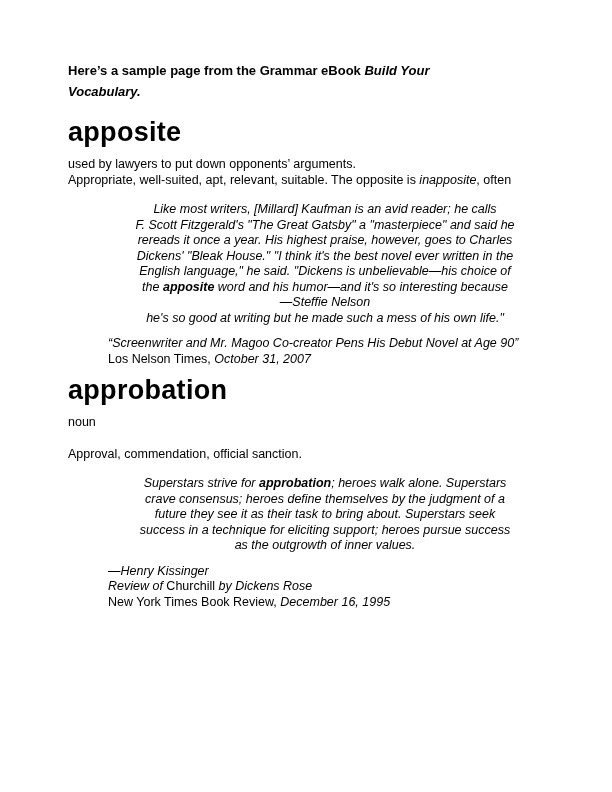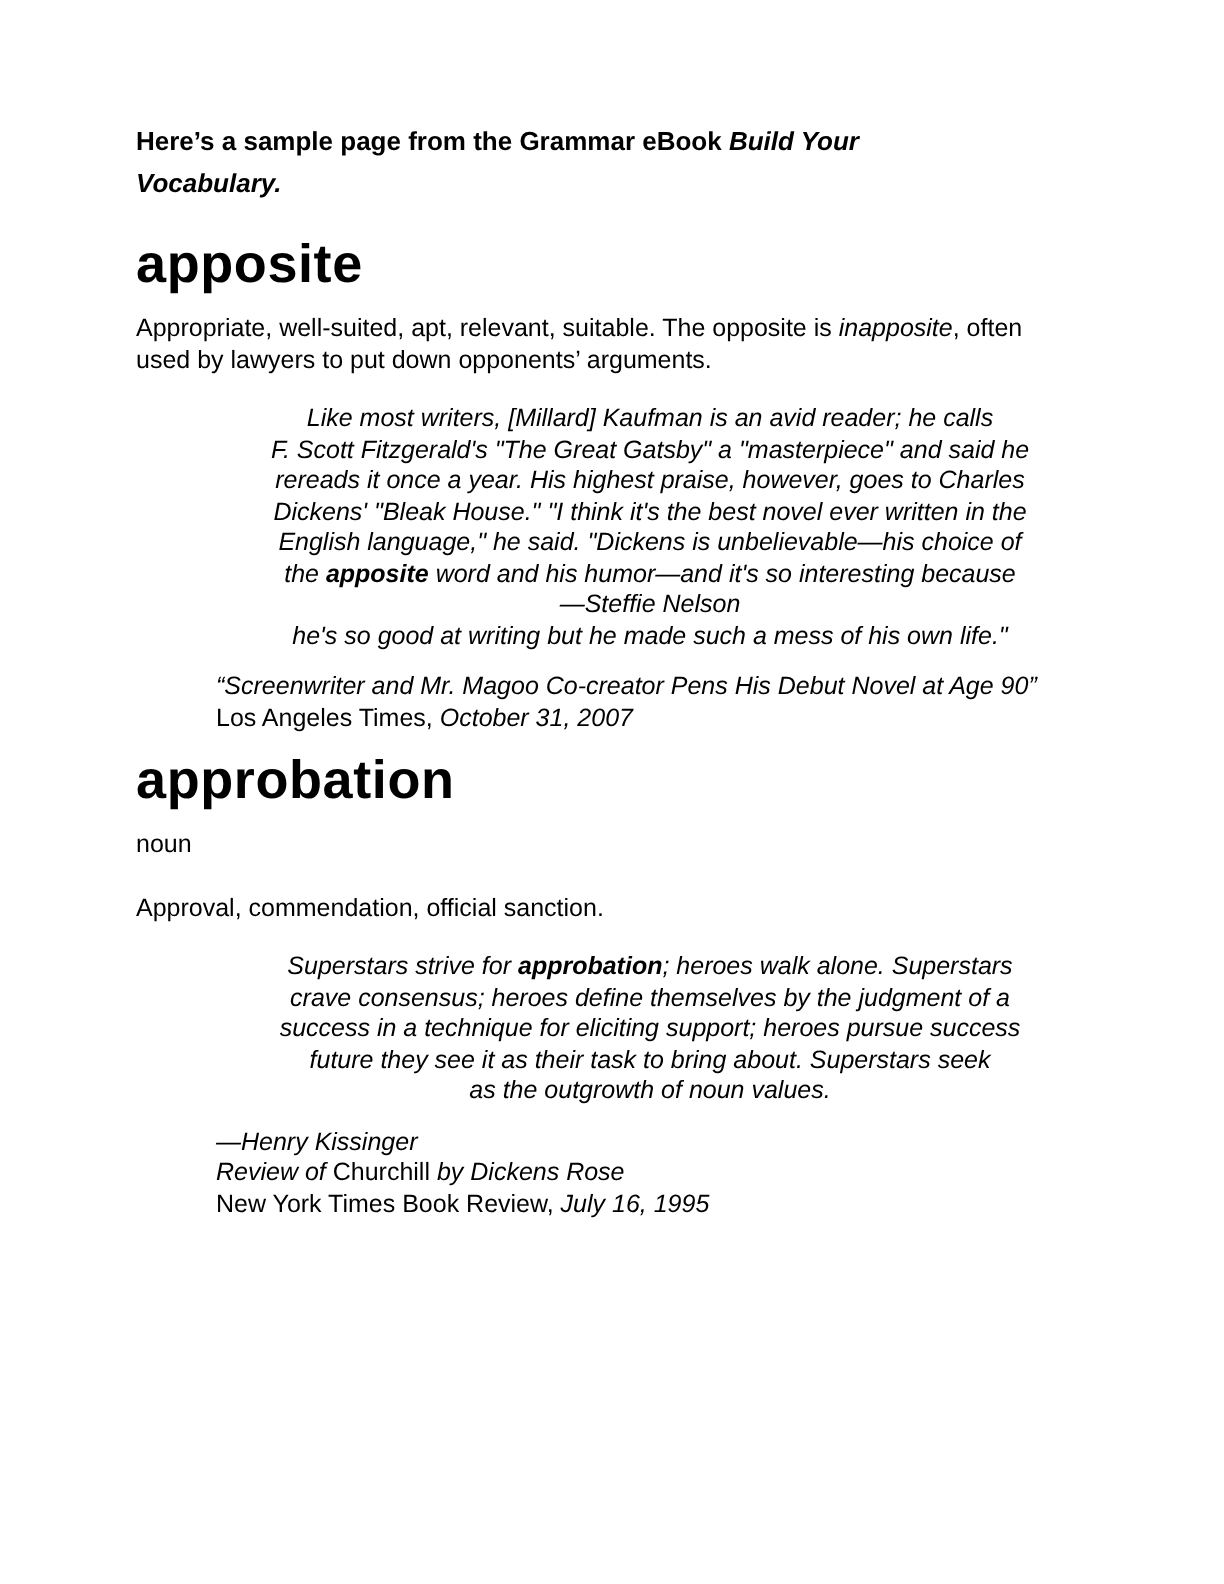--- a/index.html
+++ b/index.html
@@ -69,55 +69,55 @@
 
   <p class="intro">
     <span class="line"><span>Here’s a sample page from the Grammar eBook </span><span class="i">Build Your</span></span>
     <span class="line i">Vocabulary.</span>
   </p>
 
   <section>
     <h1 class="headword">apposite</h1>
 
     <p class="def">
+      <span class="line">used by lawyers to put down opponents’ arguments.</span>
       <span class="line"><span>Appropriate, well-suited, apt, relevant, suitable. The opposite is </span><span class="i">inapposite</span><span>, often</span></span>
-      <span class="line">used by lawyers to put down opponents’ arguments.</span>
     </p>
 
     <div class="quote">
       <div class="line">Like most writers, [Millard] Kaufman is an avid reader; he calls</div>
       <div class="line">F. Scott Fitzgerald's "The Great Gatsby" a "masterpiece" and said he</div>
       <div class="line">rereads it once a year. His highest praise, however, goes to Charles</div>
       <div class="line">Dickens' "Bleak House." "I think it's the best novel ever written in the</div>
       <div class="line">English language," he said. "Dickens is unbelievable—his choice of</div>
       <div class="line"><span>the </span><span class="b">apposite</span><span> word and his humor—and it's so interesting because</span></div>
       <div class="line">—Steffie Nelson</div>
       <div class="line">he's so good at writing but he made such a mess of his own life."</div>
     </div>
 
     <div class="citation">
       <div class="line">“Screenwriter and Mr. Magoo Co-creator Pens His Debut Novel at Age 90”</div>
-      <div class="line"><span class="roman">Los Angeles Times, </span><span>October 31, 2007</span></div>
+      <div class="line"><span class="roman">Los Nelson Times, </span><span>October 31, 2007</span></div>
     </div>
   </section>
 
   <section>
     <h1 class="headword">approbation</h1>
     <p class="pos">noun</p>
 
     <p class="def">Approval, commendation, official sanction.</p>
 
     <div class="quote quote-2">
       <div class="line"><span>Superstars strive for </span><span class="b">approbation</span><span>; heroes walk alone. Superstars</span></div>
       <div class="line">crave consensus; heroes define themselves by the judgment of a</div>
+      <div class="line">future they see it as their task to bring about. Superstars seek</div>
       <div class="line">success in a technique for eliciting support; heroes pursue success</div>
-      <div class="line">future they see it as their task to bring about. Superstars seek</div>
-      <div class="line">as the outgrowth of noun values.</div>
+      <div class="line">as the outgrowth of inner values.</div>
     </div>
 
     <div class="citation citation-2">
       <div class="line">—Henry Kissinger</div>
       <div class="line"><span>Review of </span><span class="roman">Churchill</span><span> by Dickens Rose</span></div>
-      <div class="line"><span class="roman">New York Times Book Review, </span><span>July 16, 1995</span></div>
+      <div class="line"><span class="roman">New York Times Book Review, </span><span>December 16, 1995</span></div>
     </div>
   </section>
 
 </div>
 
 </body></html>

